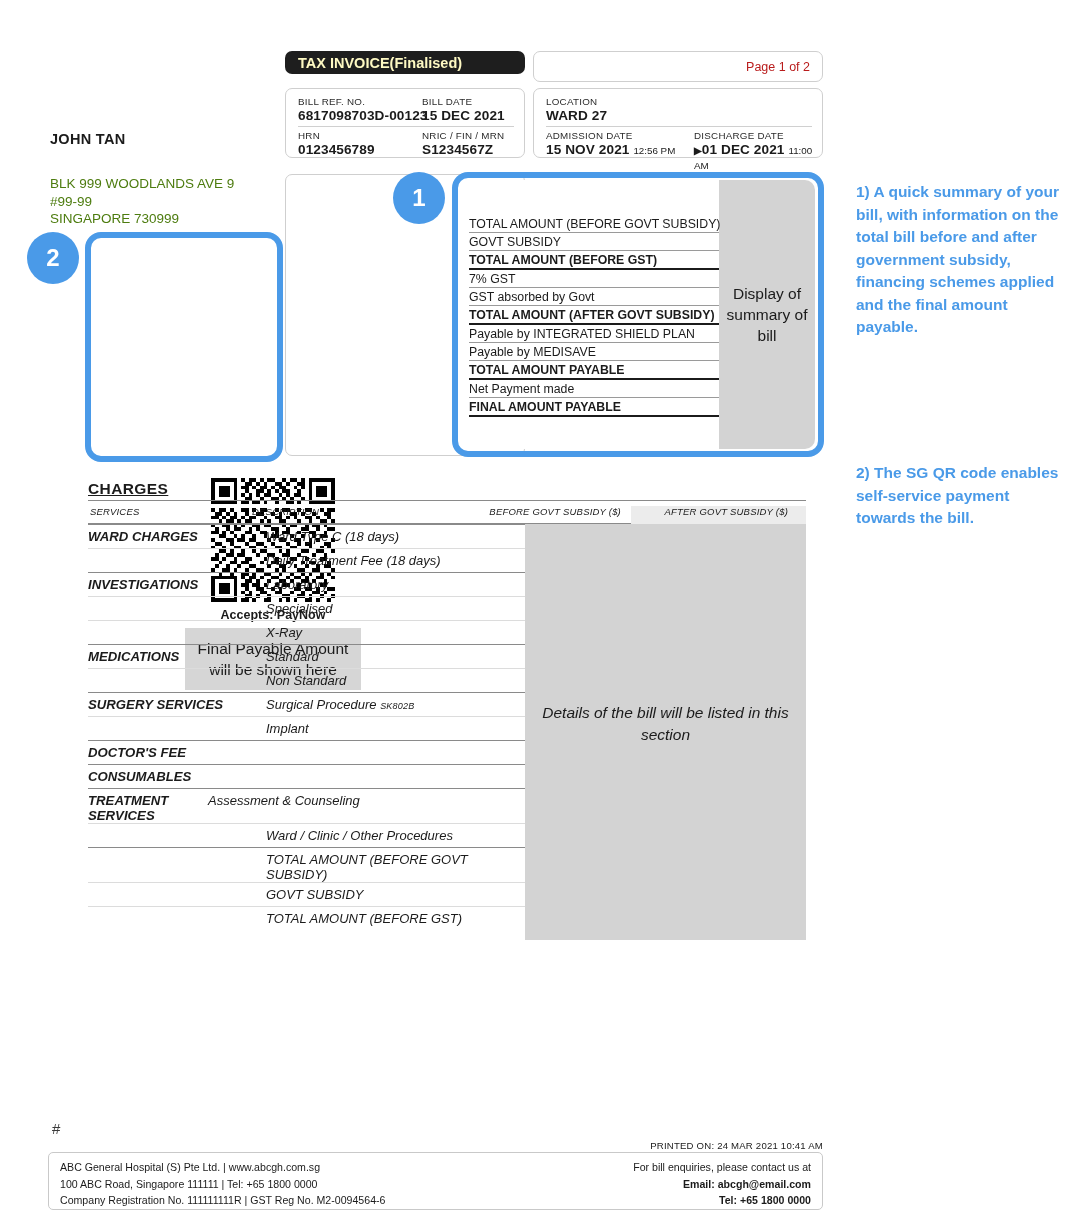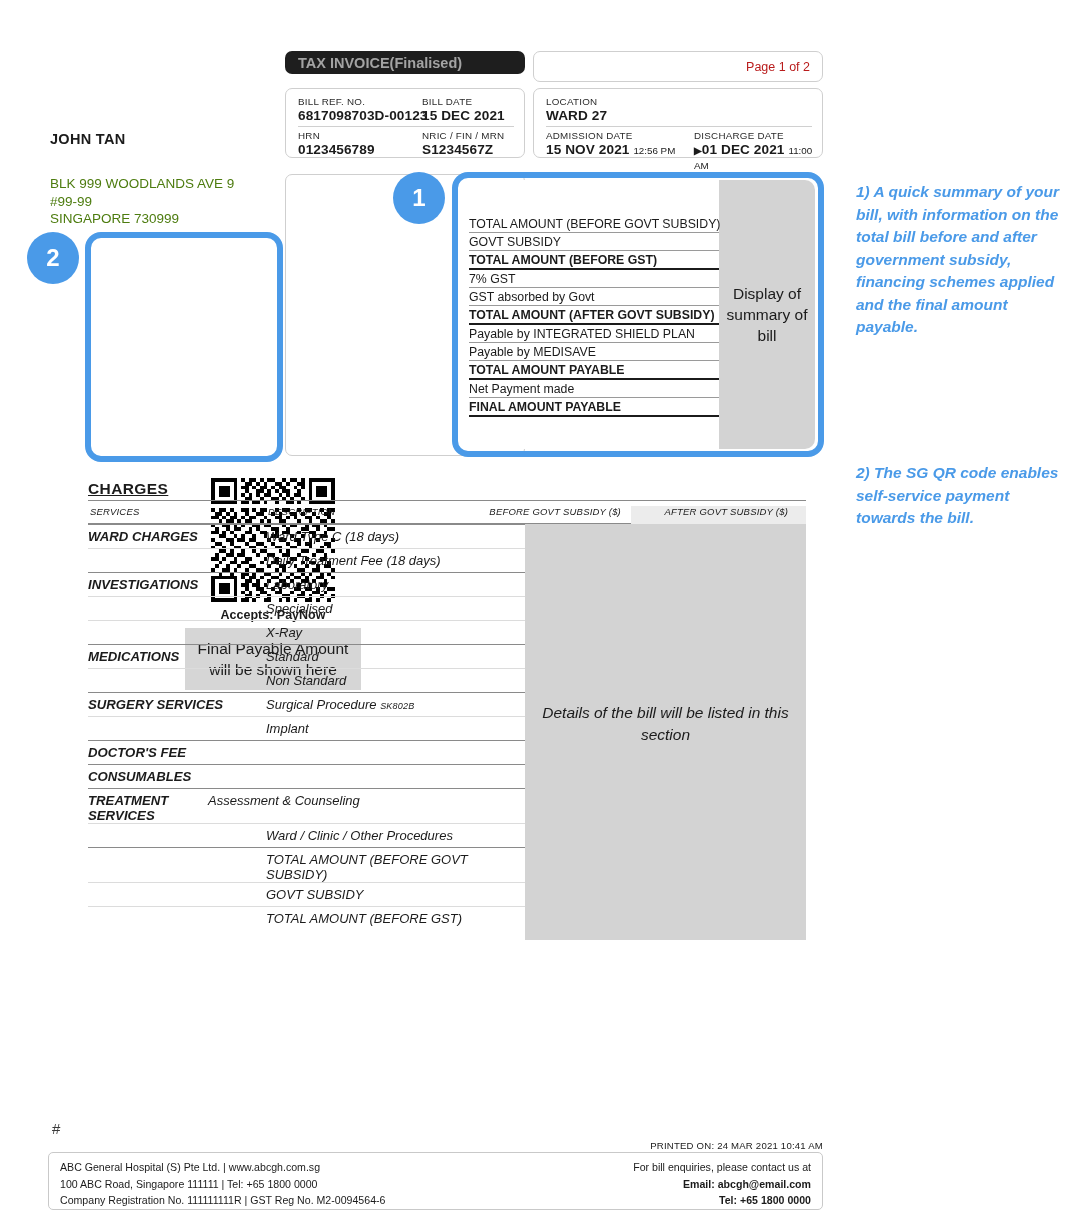--- a/index.html
+++ b/index.html
@@ -18,21 +18,21 @@
   .logo{position:absolute;left:48px;top:52px;width:150px;height:52px;}
   .logo svg{display:block;}
 
   
   .patient-name{position:absolute;left:50px;top:131px;font-size:14.5px;font-weight:bold;letter-spacing:.3px;}
   .patient-addr{position:absolute;left:50px;top:175px;font-size:13.5px;line-height:17.5px;color:#4d7c0f;}
 
   
   .tile{position:absolute;box-sizing:border-box;border:1px solid #cfcfcf;border-radius:7px;background:#fff;}
   .tile-title{position:absolute;left:285px;top:51px;width:240px;height:23px;
-    background:#1e1e1e;border:none;border-radius:7px;color:#a3a3a3;
+    background:#1e1e1e;border:none;border-radius:7px;color:#fef9c3;
     display:flex;align-items:center;padding-left:13px;font-size:14.5px;box-sizing:border-box;}
   .tile-title span{font-weight:bold;}
   .tile-page{left:533px;top:51px;width:290px;height:31px;display:flex;align-items:center;justify-content:flex-end;padding-right:12px;font-size:12.5px;color:#b91c1c;}
   .tile-ref{left:285px;top:88px;width:240px;height:70px;}
   .tile-loc{left:533px;top:88px;width:290px;height:70px;}
 
   .fld{position:absolute;}
   .fld .lbl{font-size:9.8px;letter-spacing:.25px;color:#2b2b2b;text-transform:uppercase;}
   .fld .val{font-size:13.6px;font-weight:bold;margin-top:1px;letter-spacing:.1px;}
   .fld .val .tm{font-size:9.8px;font-weight:normal;letter-spacing:0;}
@@ -62,31 +62,31 @@
   .sum-row.thin{border-bottom:1px solid #9a9a9a;}
 
   
   .qr-wrap{position:absolute;left:96px;top:240px;width:176px;height:214px;}
   .qr-code{position:absolute;left:26px;top:2px;width:124px;height:124px;}
   .qr-label{position:absolute;left:0;top:132px;width:176px;text-align:center;font-size:12.5px;font-weight:bold;}
   .qr-amt{position:absolute;left:0;top:152px;width:176px;height:62px;background:#d6d6d6;
     display:flex;align-items:center;justify-content:center;text-align:center;font-size:15.5px;line-height:21px;}
 
   
-  .anno{position:absolute;color:#4a9ae8;font-weight:bold;font-size:15.5px;line-height:22.5px;width:212px;font-style:italic;}
+  .anno{position:absolute;color:#4a9ae8;font-weight:bold;font-size:15.5px;line-height:22.5px;width:212px;}
   .anno1{left:856px;top:181px;}
   .anno2{left:856px;top:462px;}
 
   
   .charges-title{position:absolute;left:88px;top:480px;font-size:15.5px;font-weight:bold;letter-spacing:.4px;text-decoration:underline;}
   .ctable{position:absolute;left:88px;top:500px;width:718px;font-style:italic;}
   .chead{position:relative;height:22px;border-bottom:1px solid #8a8a8a;border-top:1px solid #8a8a8a;}
   .chead div{position:absolute;top:5px;font-size:9.5px;letter-spacing:.2px;color:#1b1b1b;}
   .ch-serv{left:2px;}
-  .ch-desc{left:180px;}
+  .ch-desc{left:164px;}
   .ch-before{right:185px;}
   .ch-after{right:18px;}
   .grey-head{position:absolute;right:0;top:0;width:175px;height:22px;background:#ececec;}
 
   .crow{position:relative;display:flex;font-size:13px;min-height:23px;}
   .crow .svc{width:178px;flex:none;font-weight:bold;font-size:13.2px;padding-top:4px;}
   .crow .dsc{flex:1;padding-top:4px;}
   .crow .dsc small{font-size:9px;letter-spacing:.2px;}
   .grp-sep{border-top:1px solid #8a8a8a;}
   .row-sep{border-top:1px solid #dcdcdc;}

